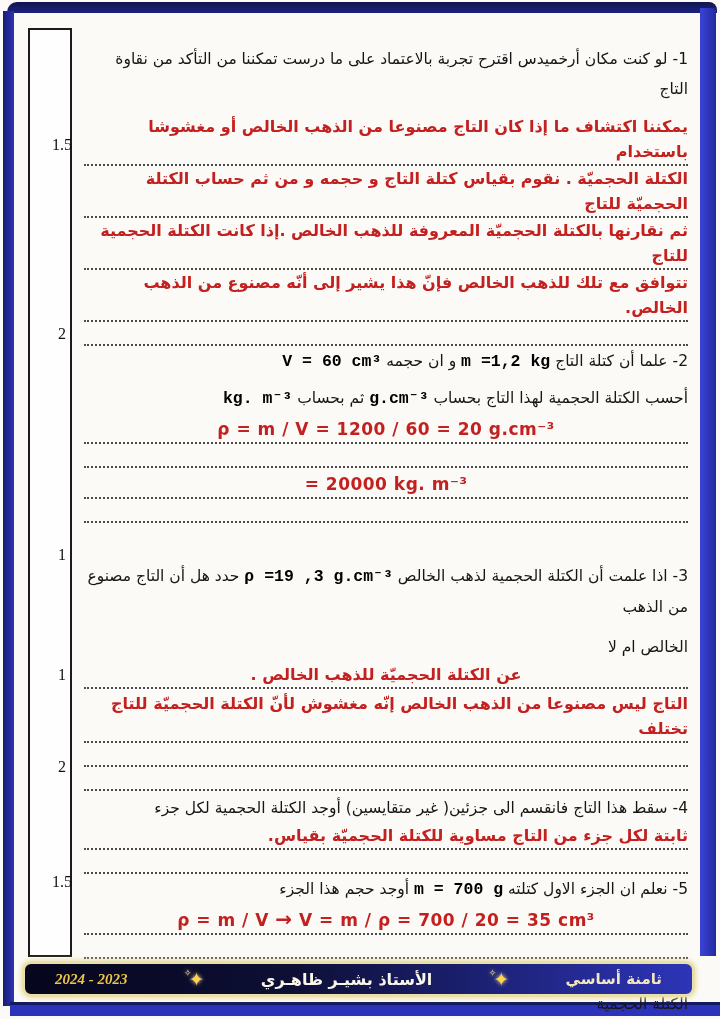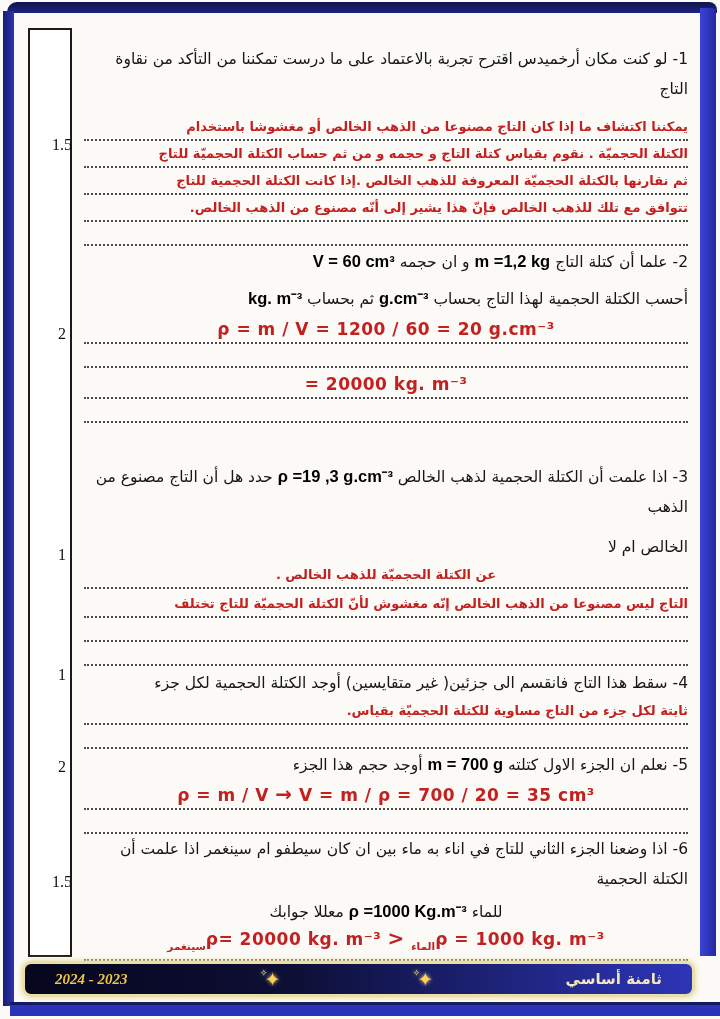--- a/index.html
+++ b/index.html
@@ -20,29 +20,29 @@
   
   .marks-col{position:absolute;left:28px;top:28px;width:44px;height:929px;
     border:2px solid #1b1b1b;background:#fefefe;box-sizing:border-box}
   .mark{position:absolute;left:12px;width:100%;text-align:center;
     font-family:"Liberation Serif",serif;font-size:16px;color:#111}
   
   .content{position:absolute;left:84px;top:34px;width:604px}
   .q{direction:rtl;text-align:right;font-size:15.5px;color:#161616;
     line-height:30px;min-height:30px}
   .ans{direction:rtl;text-align:right;color:#c32020;font-weight:bold;
-    font-size:13px;line-height:25px;min-height:25px;
+    font-size:16px;line-height:25px;min-height:25px;
     border-bottom:2px dotted #4a4a4a;letter-spacing:.2px}
   .ans.center{text-align:center}
   .ans.ltr{direction:ltr}
   .ans.formula{font-size:17px;letter-spacing:.5px}
   .dots{height:22px;border-bottom:2px dotted #4a4a4a}
   .gap{border:none}
   .math{direction:ltr;unicode-bidi:isolate;
-    font-family:Liberation Sans, sans-serif;
+    font-family:Liberation Mono, monospace;
     font-weight:bold;color:#000;font-size:16.5px}
   .sub{font-size:10.5px;vertical-align:-5px;letter-spacing:0}
   .gt{font-size:20px;line-height:20px}
   .arrow{font-size:20px;line-height:20px}
   
   .footer{position:absolute;left:22px;right:25px;top:961px;height:36px;
     background:linear-gradient(90deg,#06061d 0%,#0d0f35 40%,#2d35b8 100%);
     border:3px solid #eadfa8;border-radius:9px;
     box-shadow:0 0 5px 1px #e9dca2;
     display:flex;flex-direction:row;direction:rtl;align-items:center;
@@ -99,15 +99,16 @@
     <div class="dots"></div>
     <div class="q"><span>6- اذا وضعنا الجزء الثاني للتاج  في اناء به ماء بين ان كان سيطفو ام سينغمر  اذا علمت أن الكتلة الحجمية</span></div>
     <div class="q center" style="text-align: center; margin-top: 2px;"><span>للماء </span><span class="math">ρ  =1000 Kg.m⁻³</span><span>  معللا جوابك</span></div>
     <div class="ans center ltr formula"><span class="sub">سينغمر</span><span>ρ= 20000  kg. m⁻³   </span><span class="gt">&gt;</span><span>   </span><span class="sub">الماء</span><span>ρ = 1000  kg. m⁻³</span></div>
     <div class="ans" style="margin-top: 2px;"><span>الجزء الثاني من التاج سيُغمر في الماء  لأنّ الكتلة الحجميّة للجزء الثاني من التاج أكبر</span></div>
   </div>
 
 <div class="footer">
   <span class="grade">ثامنة أساسي</span>
   <span class="sparkle"><span>✦</span><span class="s2">✧</span></span>
+  <span class="teacher">الأستاذ بشيـر ظاهـري</span>
   <span class="sparkle"><span>✦</span><span class="s2">✧</span></span>
   <span class="year">2024 - 2023</span>
 </div>
 
 </body></html>

